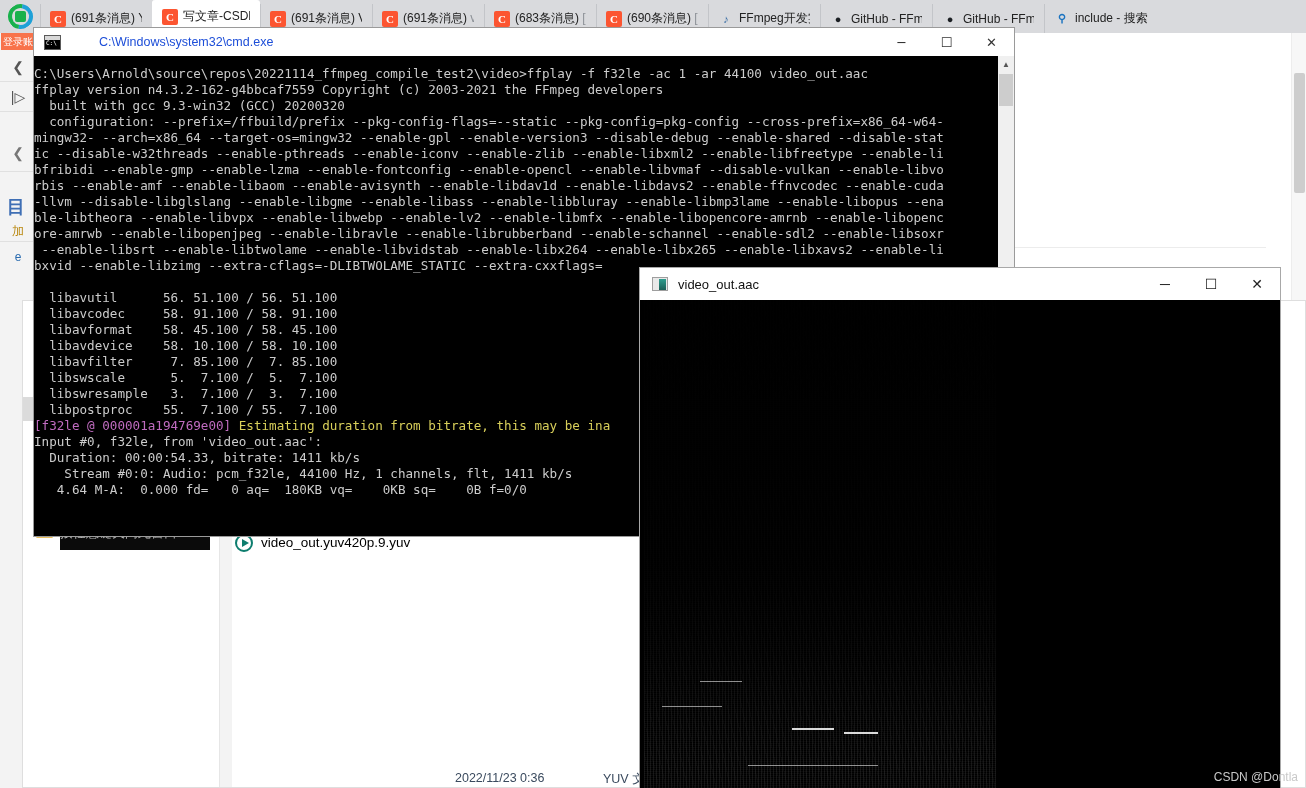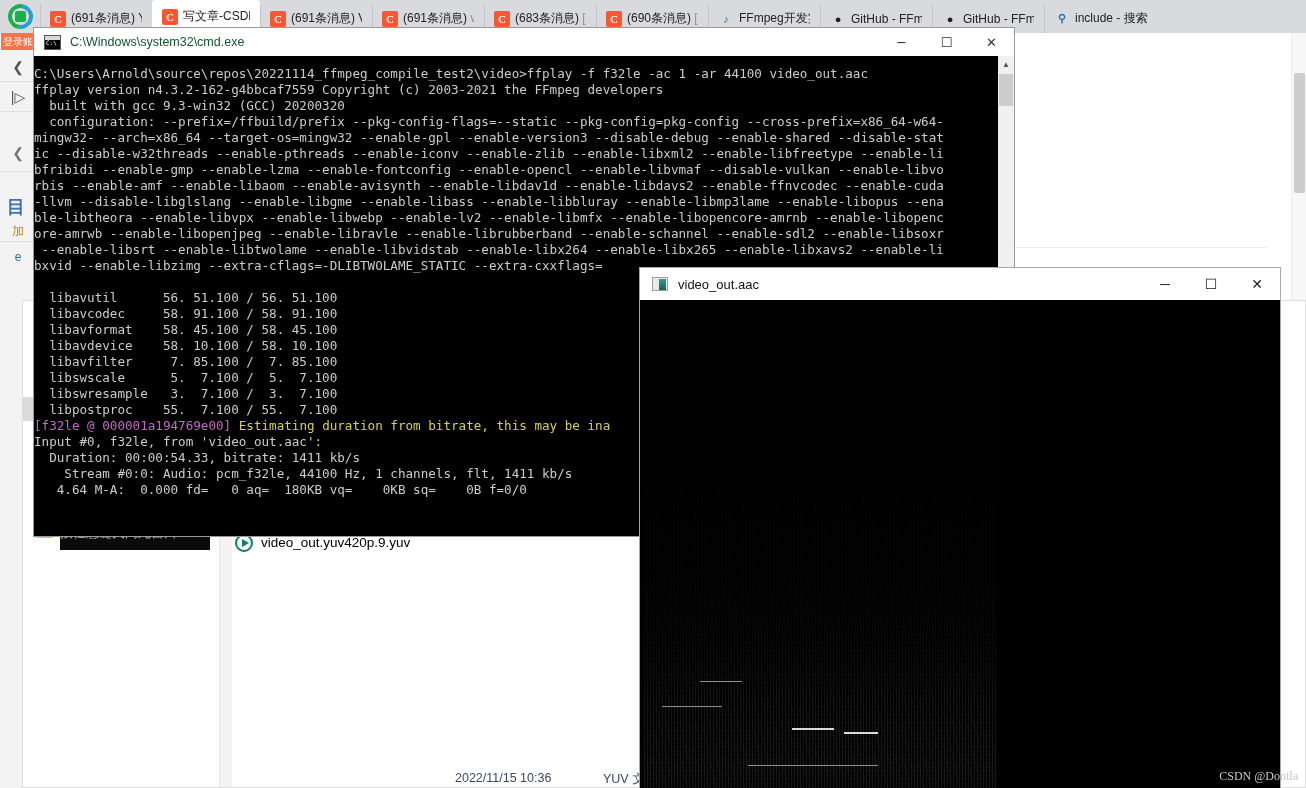--- a/index.html
+++ b/index.html
@@ -173,21 +173,21 @@
     height: 28px; background: #ffffff; display: flex; align-items: center;
     padding-left: 10px; position: relative;
   }
   .cmd-icon {
     width: 17px; height: 15px; background: #000; border: 1px solid #5a5a5a;
     position: relative; margin-right: 9px; flex: 0 0 17px;
   }
   .cmd-icon::before { content:""; position:absolute; left:0; top:0; right:0; height:4px; background:#d8d8d8; }
   .cmd-icon::after { content:"C:\\"; position:absolute; left:1px; top:3px; color:#fff; font-size:6px;
      font-family:"DejaVu Sans Mono", monospace; }
-  .cmd-title-text { font-size: 12.5px; color: #14532d; }
+  .cmd-title-text { font-size: 12.5px; color: #1d4ed8; margin-left: 29px; }
   .wbtns { position: absolute; right: 0; top: 0; height: 28px; display: flex; }
   .wbtn {
     width: 45px; height: 28px; display: flex; align-items: center; justify-content: center;
     font-size: 13px; color: #333; font-family: "DejaVu Sans", sans-serif;
   }
   .cmd-body {
     position: absolute; left: 0; top: 28px; width: 980px; height: 480px;
     background: #000; overflow: hidden;
   }
   .cmd-text {
@@ -248,21 +248,21 @@
     position:absolute; inset:0;
     background: linear-gradient(180deg,
       rgba(0,0,0,0.97) 0%, rgba(0,0,0,0.94) 30%, rgba(0,0,0,0.86) 55%,
       rgba(0,0,0,0.62) 72%, rgba(0,0,0,0.30) 86%, rgba(0,0,0,0.10) 96%, rgba(0,0,0,0.2) 100%);
   }
   .spec .streak { position:absolute; background: rgba(255,255,255,.85); height:2px; }
   .spec .streak2 { position:absolute; background: rgba(255,255,255,.55); height:1px; }
 
   .watermark {
     position: absolute; right: 8px; bottom: 4px;
-    font-size: 12px; color: #c9c9c9; font-family: Liberation Serif, serif;
+    font-size: 12px; color: #c9c9c9; font-family: Liberation Sans, sans-serif;
   }
 </style>
 </head>
 <body>
 
 <div id="root">
 
   <div class="browser">
 
     <div class="tabstrip">
@@ -429,21 +429,21 @@
         <div class="file-row">
           <span class="fico yuv"></span>
           <span>video_out.yuv420p.8.yuv</span>
         </div>
         <div class="file-row">
           <span class="fico yuv"></span>
           <span>video_out.yuv420p.9.yuv</span>
         </div>
       </div>
 
-    <div class="meta-col" style="left:432px; top:470px;">2022/11/15 10:36</div>
+    <div class="meta-col" style="left:432px; top:470px;">2022/11/23 0:36</div>
     <div class="meta-col" style="left:580px; top:470px;">YUV 文件</div>
     <div class="meta-col" style="left:760px; top:470px;">831 KB</div>
   </div>
 
   <div style="position:absolute; left:60px; top:528px; width:150px; height:22px; background:#0b0b0b; overflow:hidden;">
     <div style="font-family:'Liberation Sans',sans-serif; font-size:13px; color:#b9b9b9; white-space:nowrap; margin-top:-4px;">按任意键关闭此窗口.</div>
   </div>
 
   <div class="cmdwin">
     <div class="cmd-title">

